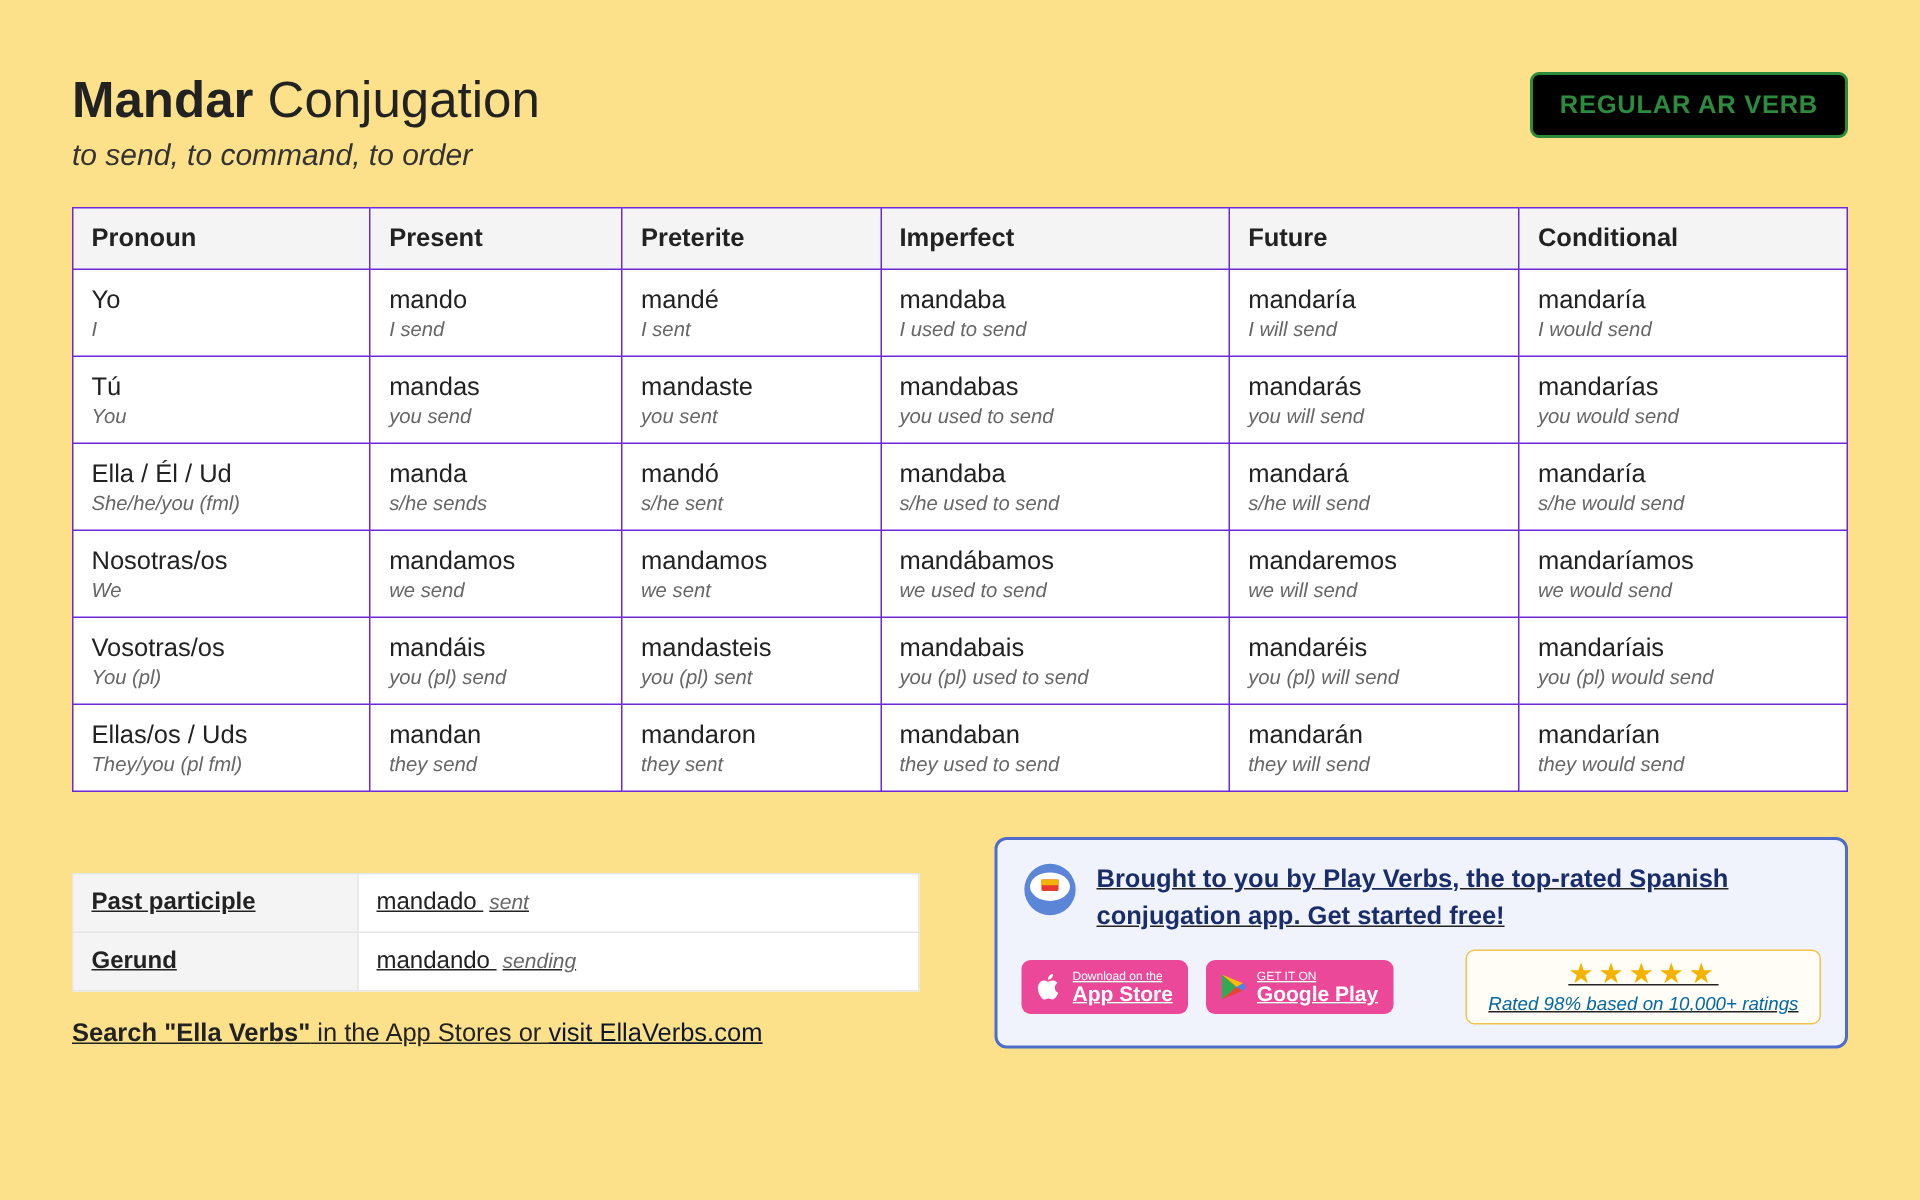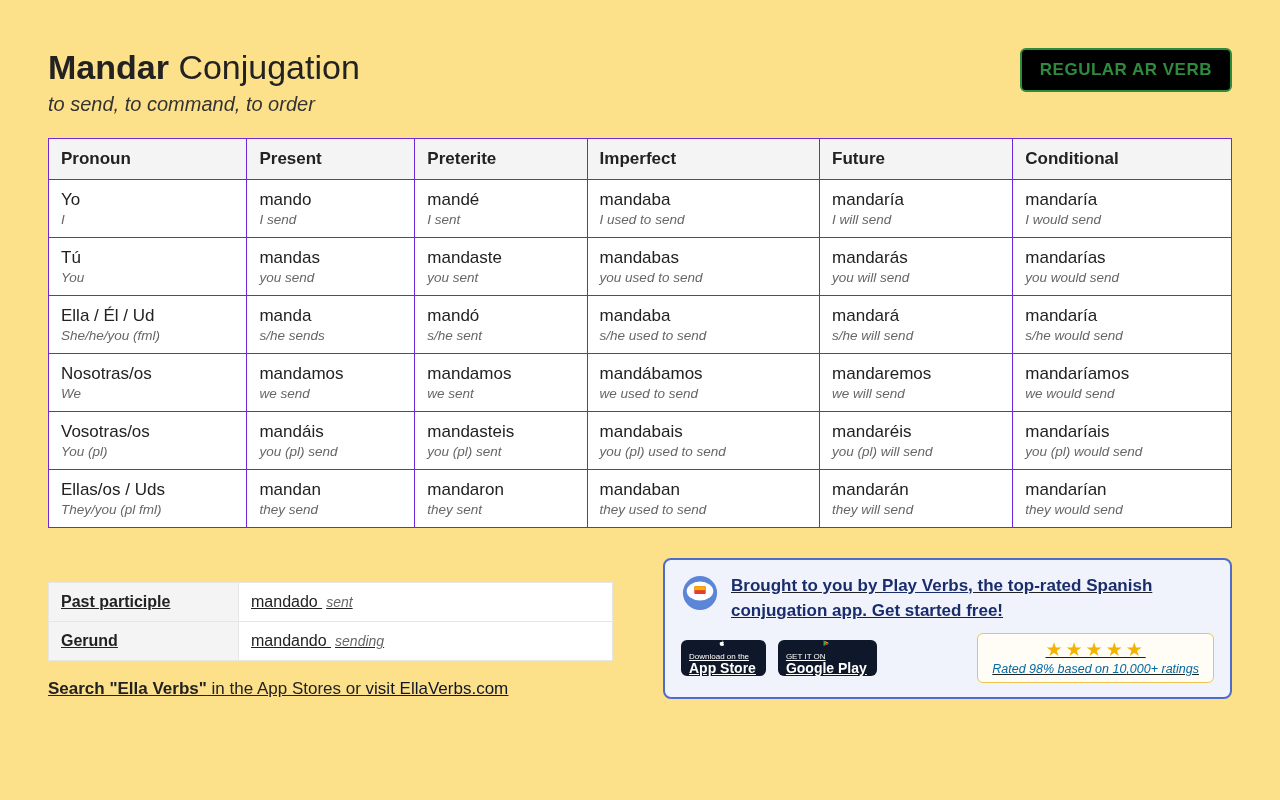--- a/index.html
+++ b/index.html
@@ -137,27 +137,26 @@
     color: #1a2d6b;
   }
   .promo-bottom {
     display: flex;
     align-items: center;
     gap: 12px;
   }
   .store-badge {
     height: 36px;
     border-radius: 6px;
-    background: #0f172a;
+    background: #ec4899;
     color: #fff;
     display: flex;
     align-items: center;
     padding: 0 10px 0 8px;
     gap: 6px;
-    flex-direction: column;
   }
   .store-badge .small {
     font-size: 8px;
     line-height: 1;
   }
   .store-badge .big {
     font-size: 14px;
     font-weight: 600;
     line-height: 1.1;
   }

